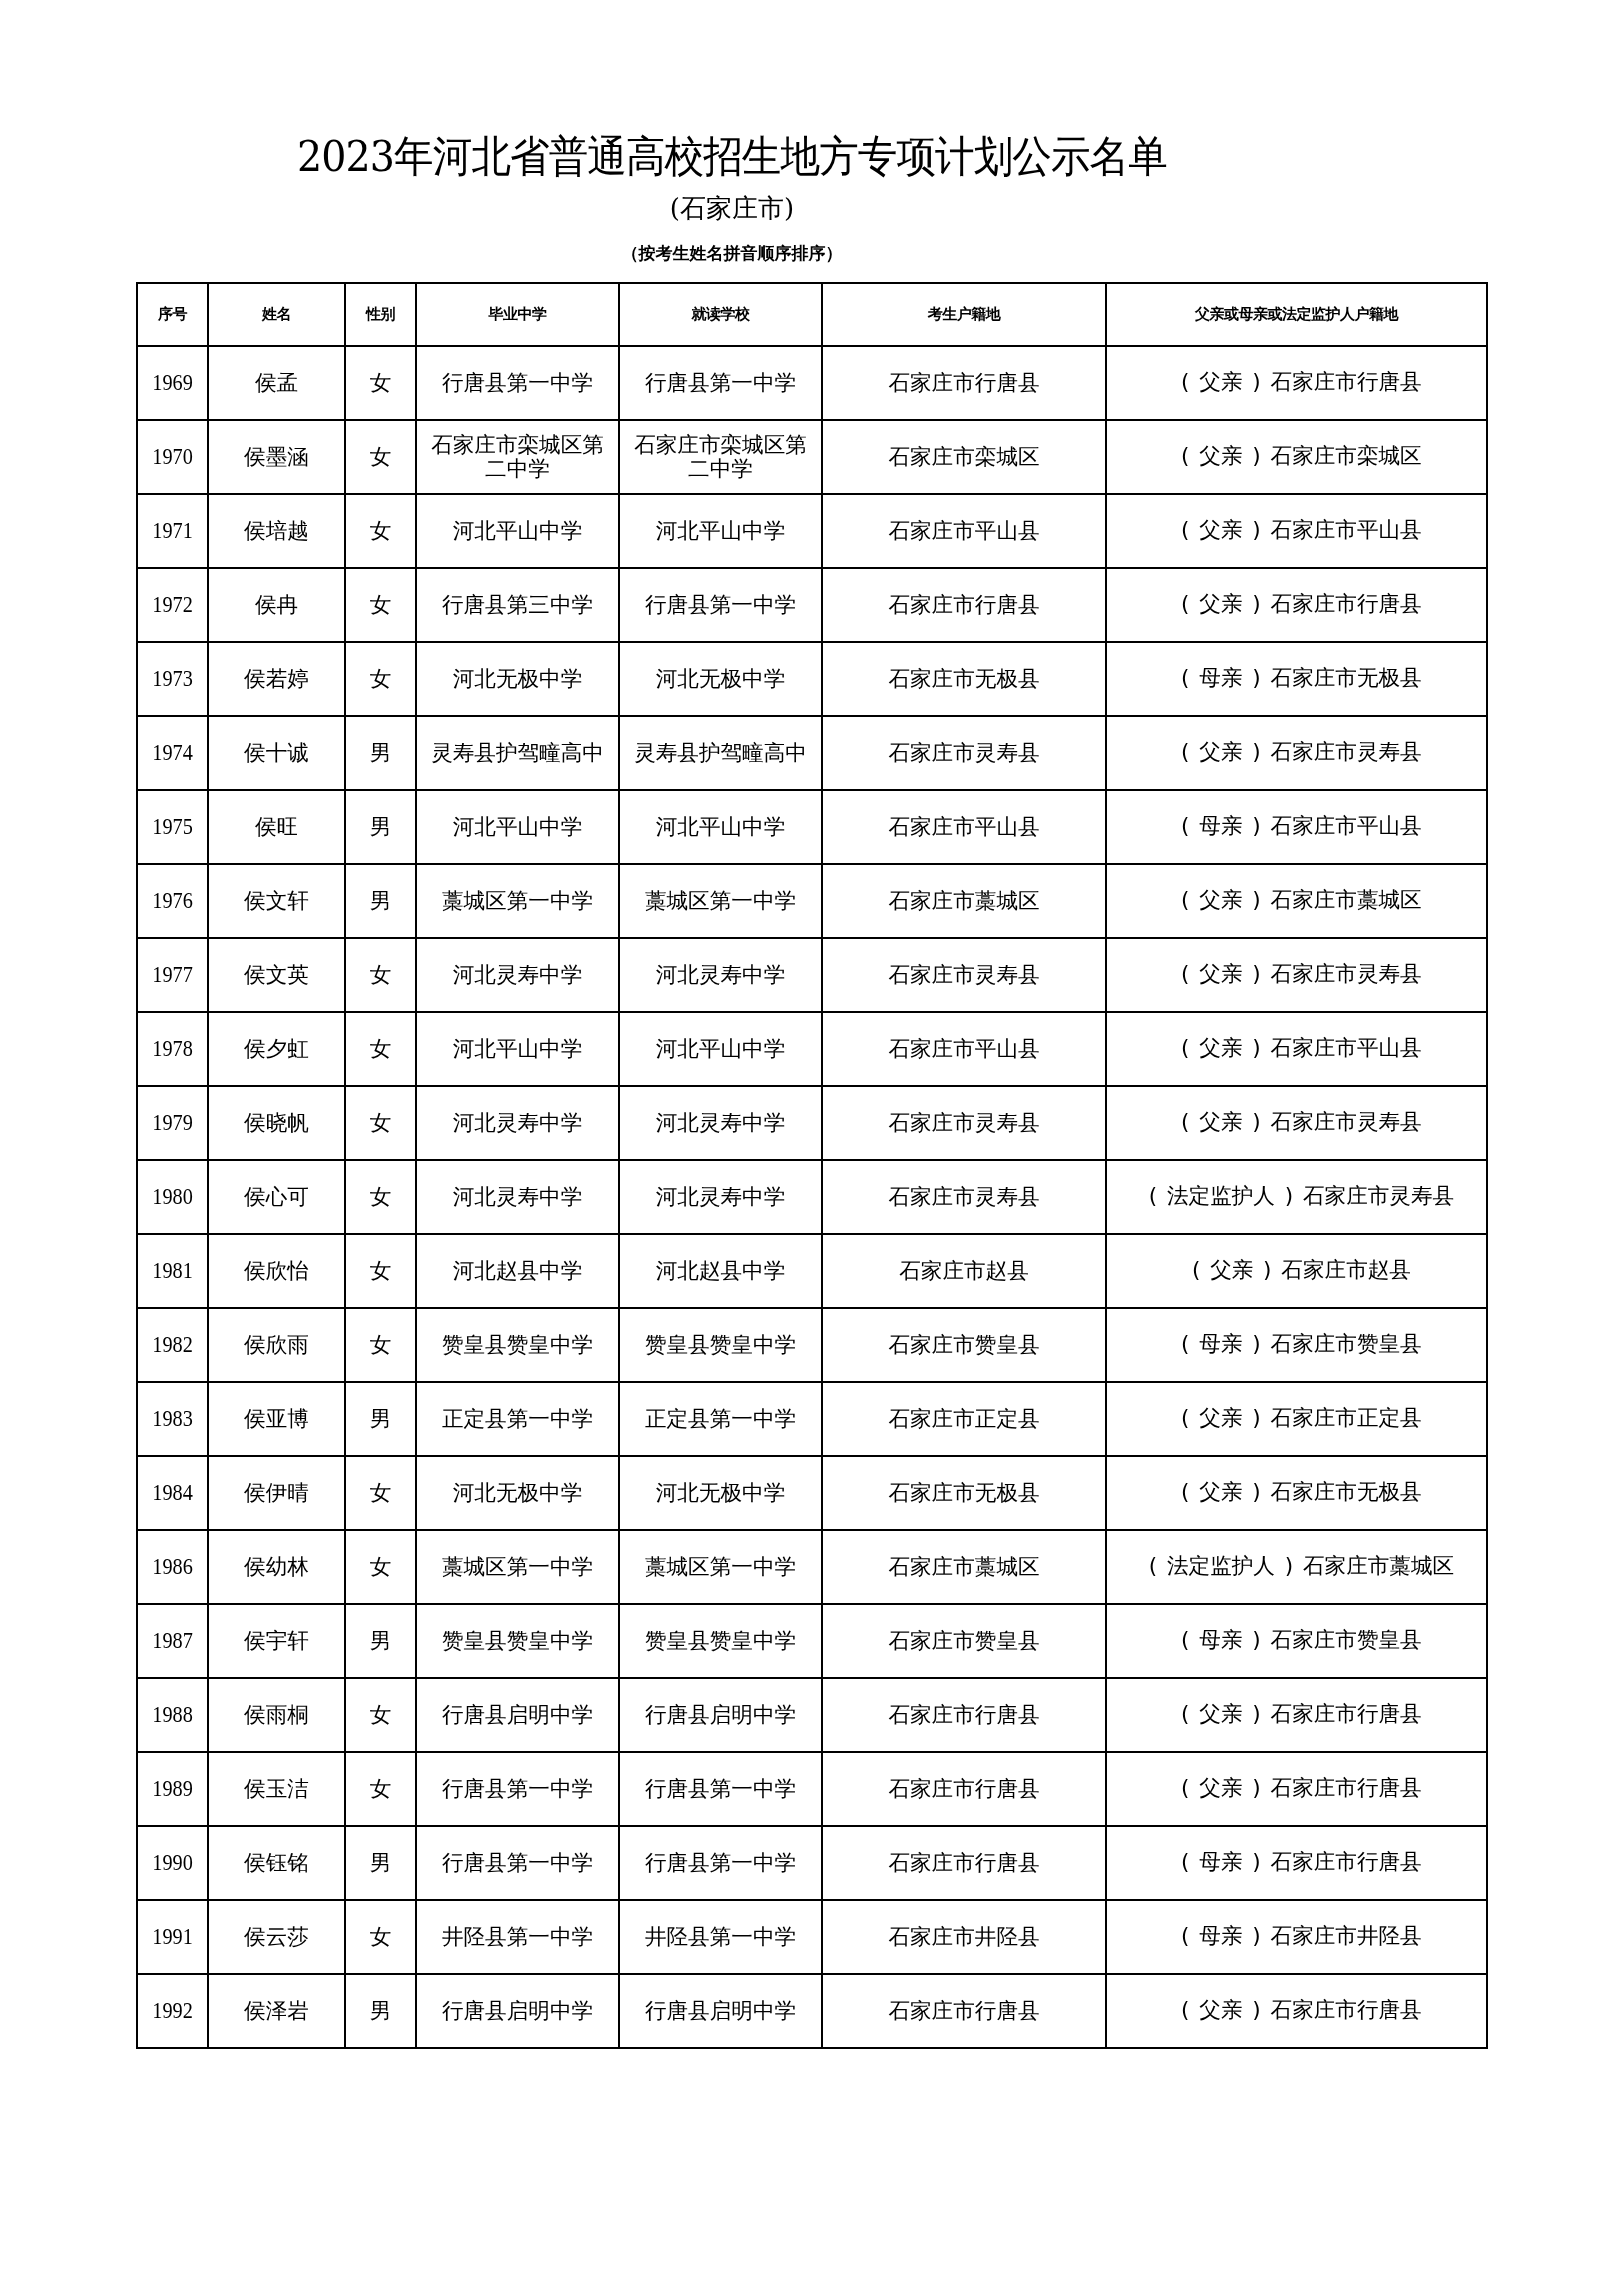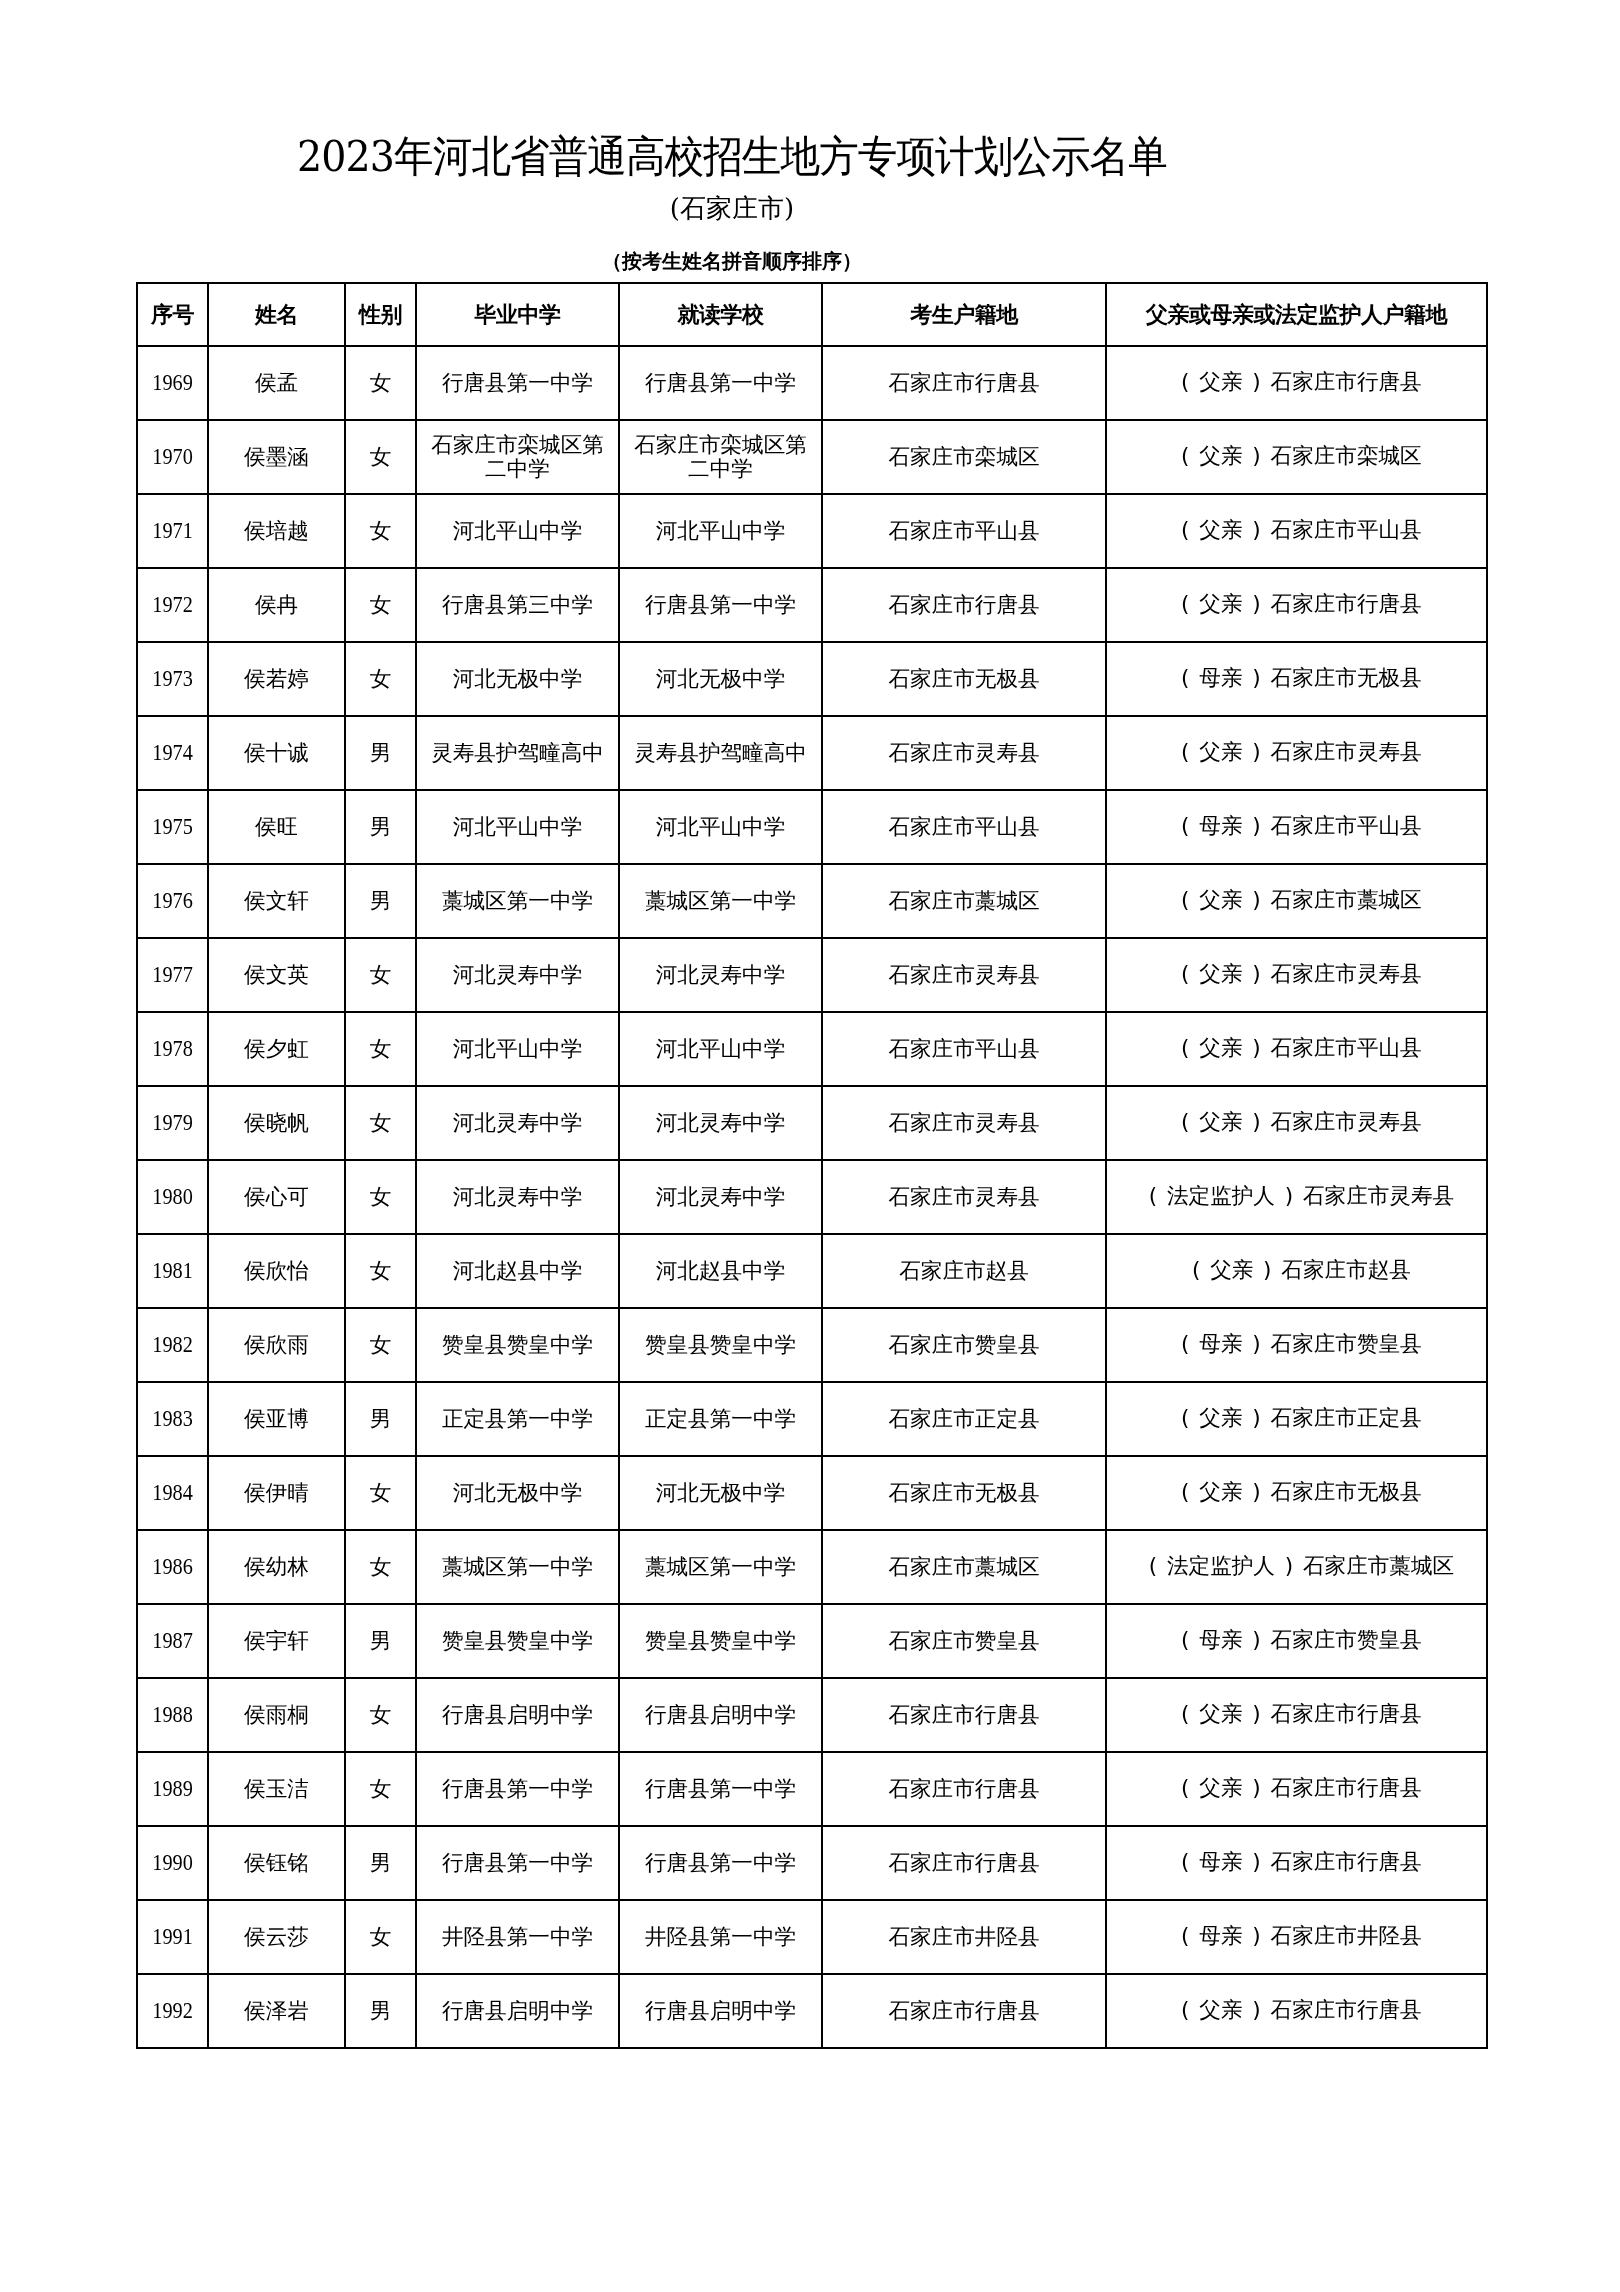--- a/index.html
+++ b/index.html
@@ -31,44 +31,44 @@
       transform-origin: center;
     }
     .title-city {
       font-size: 26px;
       line-height: 49px;
       margin-top: 2px;
     }
     .title-sub {
       font-family: "DejaVu Sans", "Liberation Sans", sans-serif;
       font-weight: bold;
-      font-size: 20px;
+      font-size: 17px;
       line-height: 33px;
-      margin-top: 12px;
+      margin-top: 4px;
     }
     table.roster {
       position: absolute;
       left: 136px;
       top: 282px;
       width: 1350px;
       border-collapse: collapse;
       table-layout: fixed;
     }
     table.roster th, table.roster td {
       border: 2.5px solid #000;
       text-align: center;
       vertical-align: middle;
       padding: 0 3.9px;
       overflow: hidden;
     }
     table.roster th {
       height: 61px;
       font-family: Liberation Serif, serif;
       font-weight: bold;
-      font-size: 22px;
+      font-size: 15px;
       letter-spacing: -0.5px;
     }
     table.roster td {
       height: 72px;
       font-family: "DejaVu Sans", "Liberation Sans", sans-serif;
       font-size: 21.6px;
       line-height: 24.5px;
     }
     table.roster td.num {
       font-family: "Liberation Serif", "DejaVu Serif", serif;

